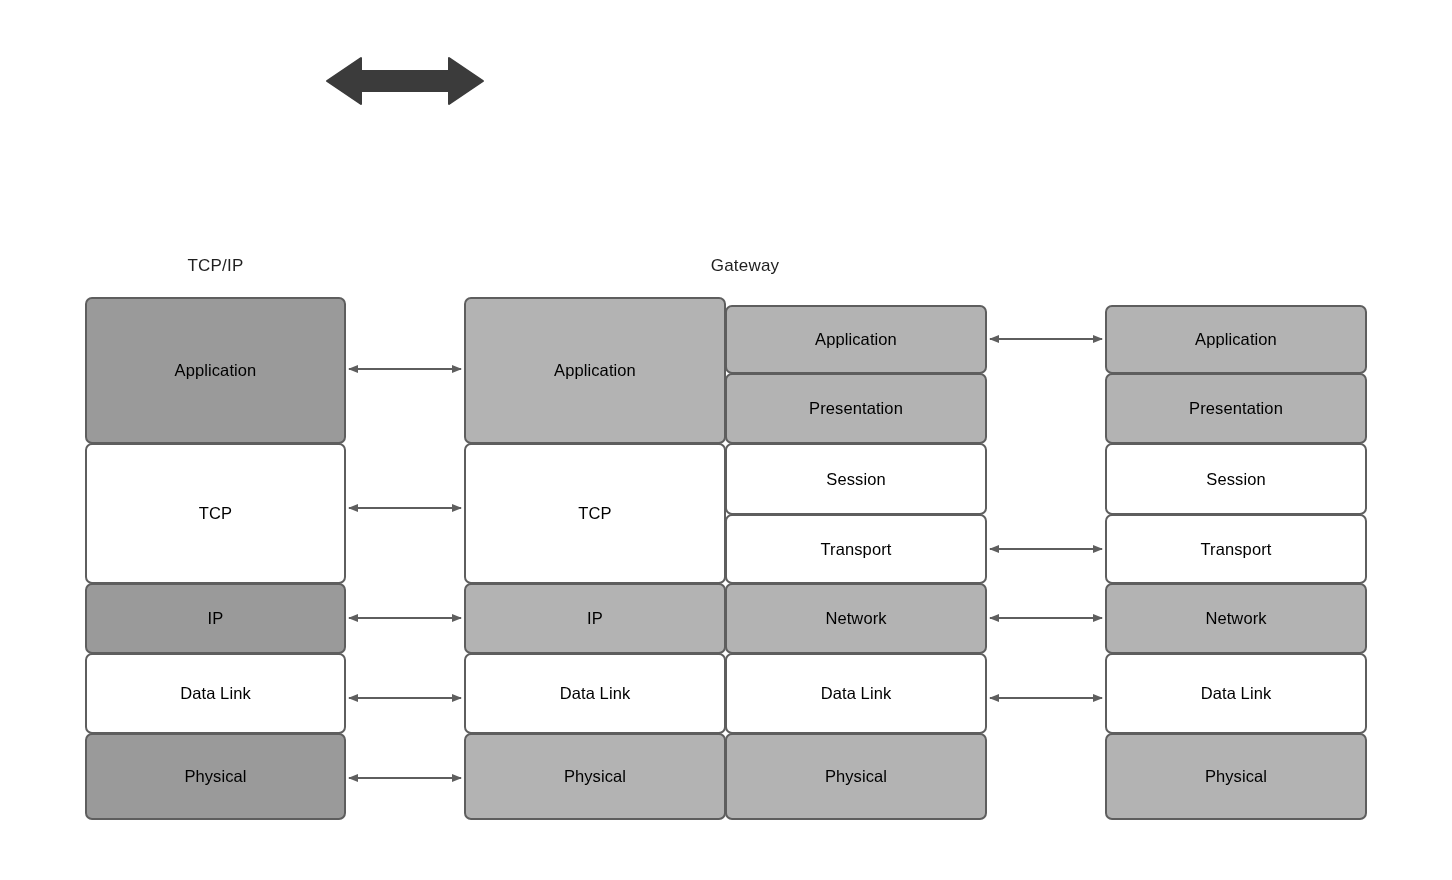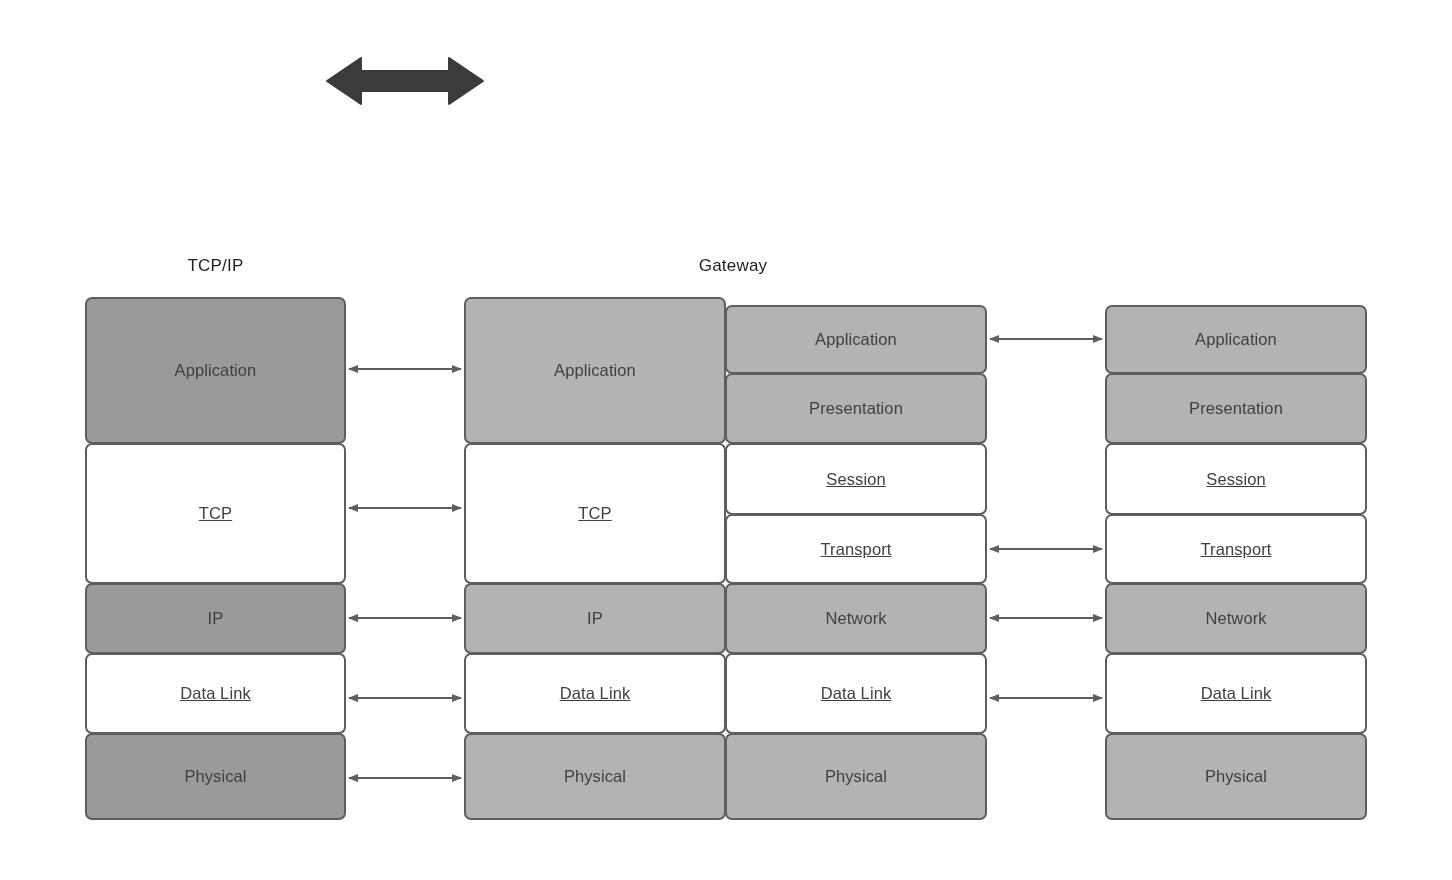--- a/index.html
+++ b/index.html
@@ -21,43 +21,43 @@
 
   .layer{
     position:absolute;
     box-sizing:border-box;
     border:2px solid #5e5e5e;
     border-radius:7px;
     display:flex;
     align-items:center;
     justify-content:center;
     font-size:16.5px;
-    color:#404040;
+    color:#000000;
     letter-spacing:.1px;
     white-space:nowrap;
   }
   .fill-dark{background:#9a9a9a;}
   .fill-mid{background:#b3b3b3;}
-  .fill-white{background:#ffffff;text-decoration:underline;}
+  .fill-white{background:#ffffff;}
 
   svg.overlay{position:absolute;left:0;top:0;width:1452px;height:880px;pointer-events:none;}
 </style>
 </head>
 <body>
 
 <div id="stage">
 
   <svg class="overlay" viewBox="0 0 1452 880" xmlns="http://www.w3.org/2000/svg">
     <g>
       <path d="M 327 81 L 361 58 L 361 71 L 449 71 L 449 58 L 483 81 L 449 104 L 449 91 L 361 91 L 361 104 Z" fill="#3b3b3b" stroke="#3b3b3b" stroke-width="2" stroke-linejoin="round"></path>
     </g>
   </svg>
 
   <div class="col-title" style="left:85px;top:256px;width:261px;">TCP/IP</div>
-  <div class="col-title" style="left:472px;top:256px;width:522px;">Gateway</div>
+  <div class="col-title" style="left:484px;top:256px;width:522px;">Gateway</div>
 
   <div class="layer fill-dark" style="left:85px;top:297px;width:261px;height:147px;">Application</div>
   <div class="layer fill-white" style="left:85px;top:443px;width:261px;height:141px;">TCP</div>
   <div class="layer fill-dark" style="left:85px;top:583px;width:261px;height:71px;">IP</div>
   <div class="layer fill-white" style="left:85px;top:653px;width:261px;height:81px;">Data Link</div>
   <div class="layer fill-dark" style="left:85px;top:733px;width:261px;height:87px;">Physical</div>
 
   <div class="layer fill-mid" style="left:464px;top:297px;width:262px;height:147px;">Application</div>
   <div class="layer fill-white" style="left:464px;top:443px;width:262px;height:141px;">TCP</div>
   <div class="layer fill-mid" style="left:464px;top:583px;width:262px;height:71px;">IP</div>

